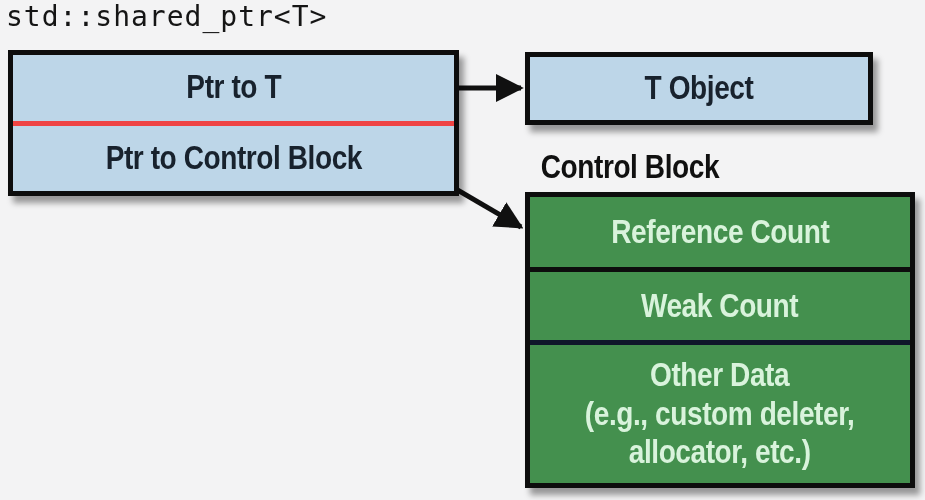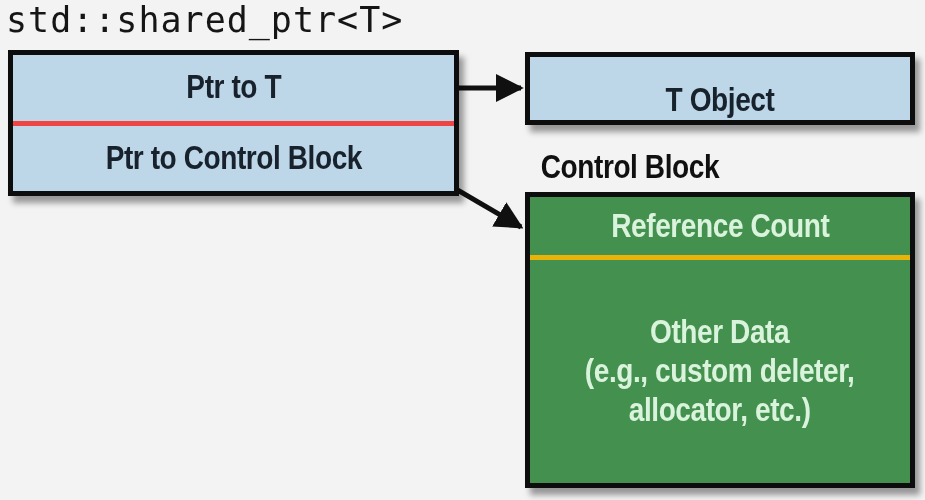--- a/index.html
+++ b/index.html
@@ -12,21 +12,21 @@
     height: 500px;
     background: #f3f3f4;
     overflow: hidden;
     font-family: "Liberation Sans", sans-serif;
   }
   .title {
     position: absolute;
     left: 6px;
     top: 0px;
     font-family: "DejaVu Sans Mono", monospace;
-    font-size: 35px;
+    font-size: 28px;
     font-weight: 500;
     color: #151515;
     letter-spacing: 1px;
     white-space: nowrap;
   }
   .box {
     position: absolute;
     box-sizing: border-box;
     border: 5px solid #0d0d0d;
     box-shadow: 5px 7px 6px rgba(0,0,0,0.38);
@@ -46,24 +46,24 @@
     flex: 1;
     display: flex;
     align-items: center;
     justify-content: center;
   }
   .sp-row + .sp-row { border-top: 5px solid #ef4444; }
 
   .tobj-box {
     left: 525px;
     top: 52px;
-    width: 390px;
+    width: 348px;
     height: 73px;
     display: flex;
-    align-items: flex-end;
+    align-items: center;
     justify-content: center;
   }
 
   .cb-label {
     position: absolute;
     left: 525px;
     top: 146px;
     width: 390px;
     height: 42px;
     display: flex;
@@ -78,23 +78,23 @@
     height: 296px;
     display: flex;
     flex-direction: column;
   }
   .cb-row {
     display: flex;
     align-items: center;
     justify-content: center;
     color: #d9f3dc;
   }
-  .cb-row-1 { height: 58px; }
+  .cb-row-1 { height: 70px; }
   .cb-row-2 { height: 68px; border-top: 5px solid #0d0d0d; }
-  .cb-row-3 { flex: 1; border-top: 5px solid #eab308; }
+  .cb-row-3 { flex: 1; border-top: 5px solid #0f172a; }
 
   .lbl {
     display: inline-block;
     transform: scaleX(0.85);
     font-size: 33px;
     font-weight: bold;
     letter-spacing: -0.5px;
     color: #18222d;
     text-align: center;
     line-height: 1.18;
@@ -143,20 +143,23 @@
   </div>
 
   <div class="cb-label">
     <span class="lbl lbl-dark">Control Block</span>
   </div>
 
   <div class="box green-box cb-box">
     <div class="cb-row cb-row-1">
       <span class="lbl lbl-light">Reference Count</span>
     </div>
+    <div class="cb-row cb-row-2">
+      <span class="lbl lbl-light">Weak Count</span>
+    </div>
     <div class="cb-row cb-row-3">
       <span class="lbl lbl-light">Other Data
 (e.g., custom deleter,
 allocator, etc.)</span>
     </div>
   </div>
 
 </div>
 
 </body></html>

